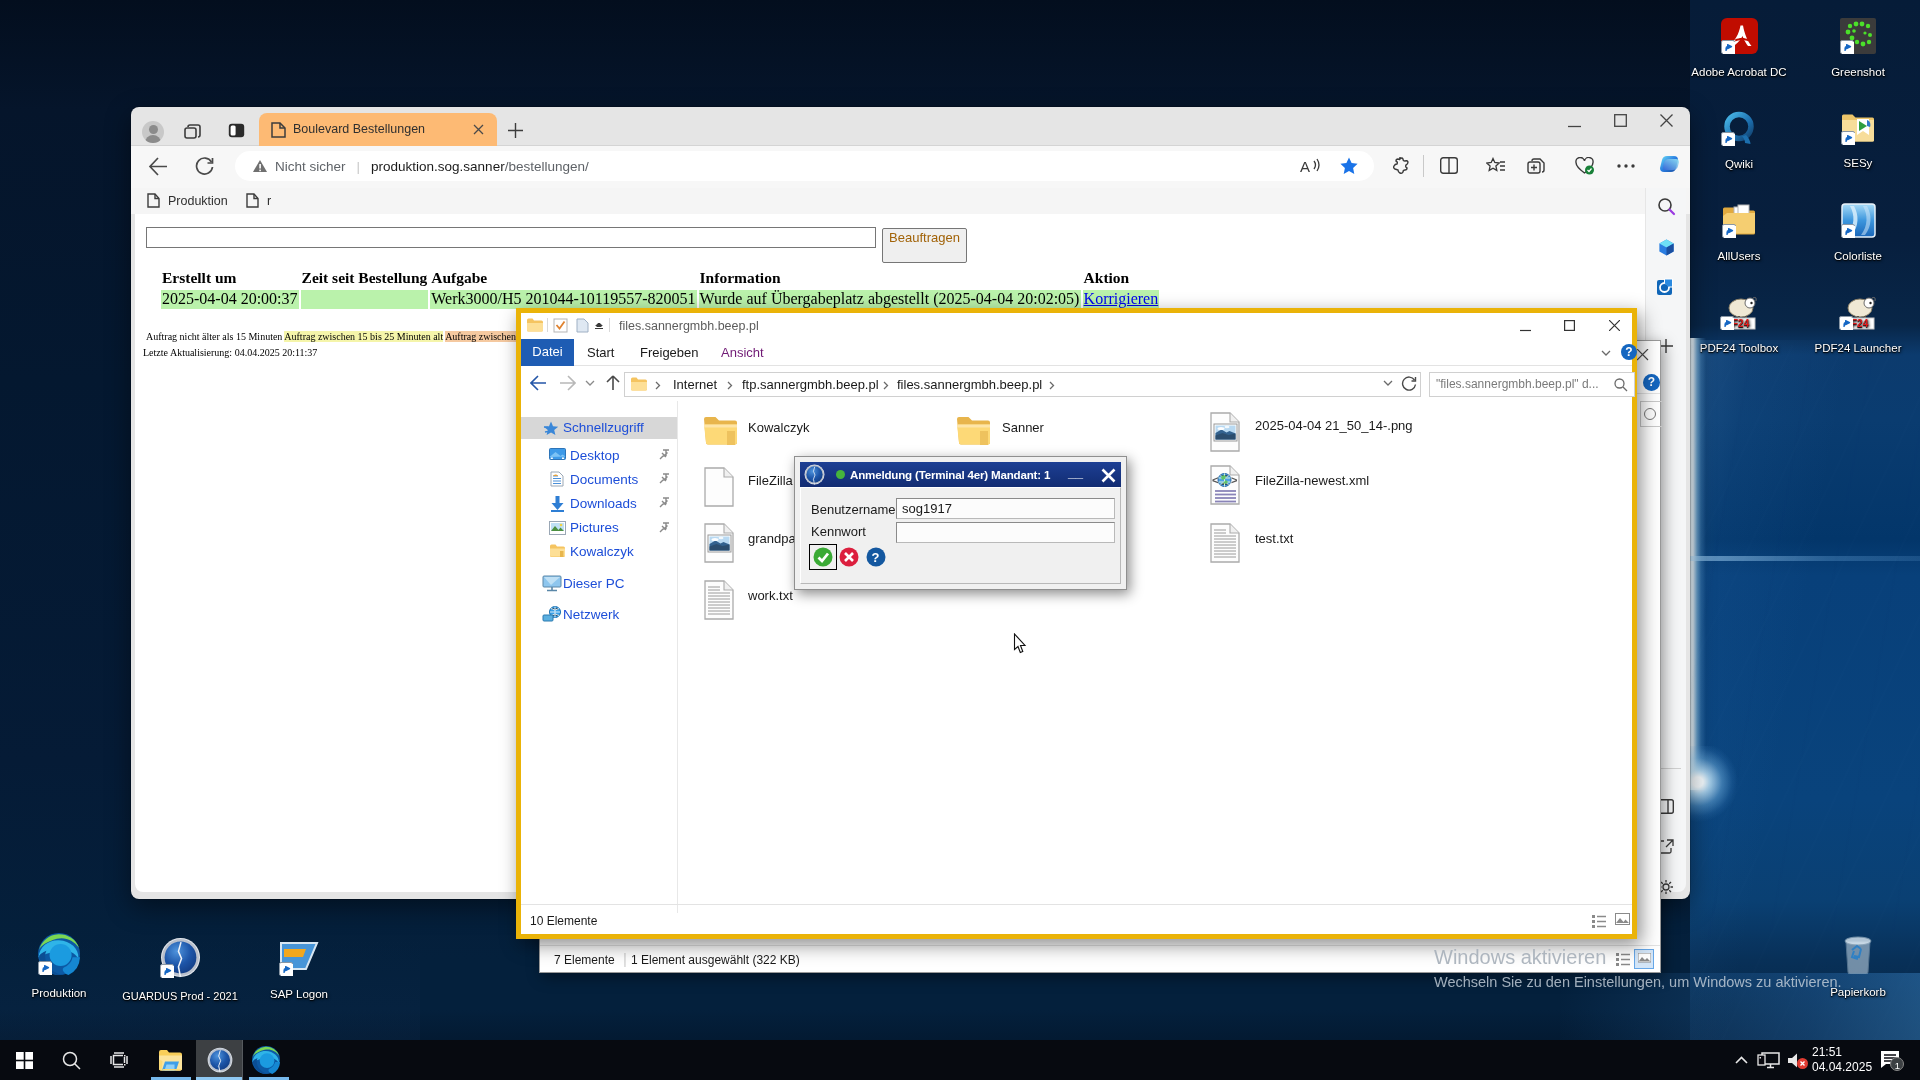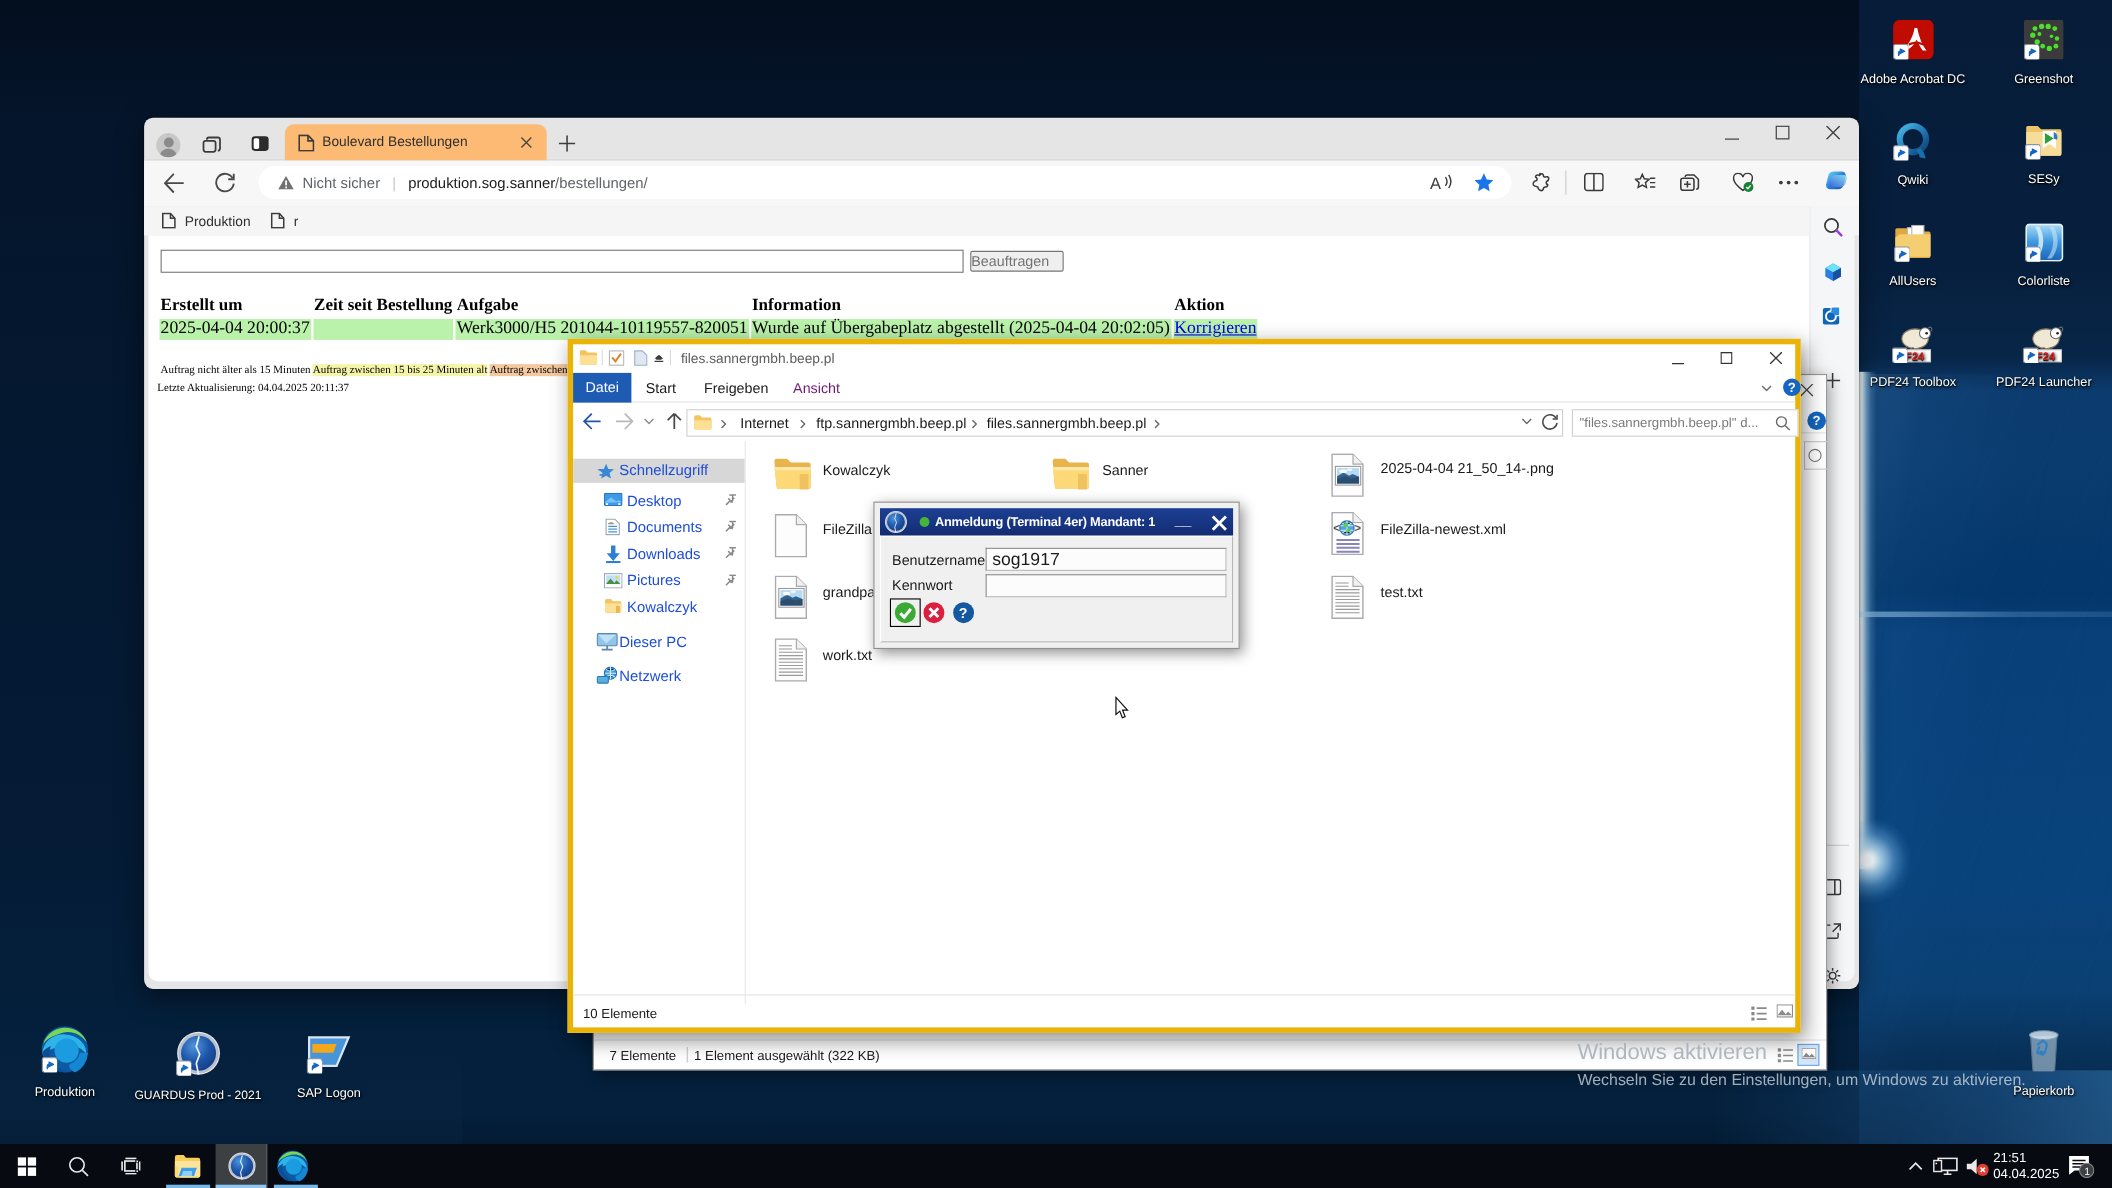--- a/index.html
+++ b/index.html
@@ -434,22 +434,22 @@
     <div class="abs" style="left:37px;top:6px;font-size:12.5px;color:#2f2f2f">Produktion</div>
     <svg class="abs" style="left:115px;top:5px" width="13" height="15">
         <path d="M1 1 h7 l4 4.5 v8.5 h-11z" stroke="#3c3c3c" stroke-width="1.4" fill="none"></path>
         <path d="M8 1 v4.5 h4" stroke="#3c3c3c" stroke-width="1.4" fill="none"></path>
       </svg>
     <div class="abs" style="left:136px;top:6px;font-size:12.5px;color:#2f2f2f">r</div>
   </div>
   <div id="econtent">
       <div id="wpage">
     <input class="abs" style="left: 11px; top: 13px; width: 730px; height: 21px; border: 1px solid rgb(118, 118, 118); font-size: 14px; padding: 0px 3px;" value="">
-    <div class="abs" style="left:747px;top:14px;width:85px;height:19px;background:#efefef;border:1px solid #767676;border-radius:2px;font-family:'Liberation Sans';font-size:13px;color:#737373;text-align:left;line-height:17px">Beauftragen</div>
-    <table id="wtable" class="abs serif" style="left:8px;top:52px;border-spacing:2px;border-collapse:separate">
+    <div class="abs" style="left:747px;top:14px;width:85px;height:35px;background:#efefef;border:1px solid #767676;border-radius:2px;font-family:'Liberation Sans';font-size:13px;color:#a16207;text-align:center;line-height:17px">Beauftragen</div>
+    <table id="wtable" class="abs serif" style="left:24px;top:52px;border-spacing:2px;border-collapse:separate">
       <tbody>
             <tr style="font-weight:bold">
               <td style="width:136px">Erstellt um</td>
               <td style="width:125px">Zeit seit Bestellung</td>
               <td style="width:261px">Aufgabe</td>
               <td style="width:382px">Information</td>
               <td style="width:75px">Aktion</td>
             </tr>
       <tr>
               <td class="cell-g">2025-04-04 20:00:37</td>
@@ -790,21 +790,21 @@
       </svg>
     <div class="abs" style="left:36px;top:8px;width:9px;height:9px;border-radius:50%;background:#46b43c"></div>
     <div class="abs" style="left:50px;top:6px;color:#fff;font-size:11.6px;font-weight:bold;white-space:nowrap;letter-spacing:-0.2px">Anmeldung (Terminal 4er) Mandant: 1</div>
     <div class="abs" style="left:268px;top:3px;color:#fff;font-size:13.5px;font-weight:bold">__</div>
     <svg class="abs" style="left:301px;top:6px" width="15" height="15">
         <path d="M1.5 1.5 L13.5 13.5 M13.5 1.5 L1.5 13.5" stroke="#fff" stroke-width="2.6"></path>
       </svg>
   </div>
   <div class="abs" style="left:5px;top:30px;right:5px;bottom:5px;border:1px solid #fff;border-right-color:#b8b8b8;border-bottom-color:#b8b8b8"></div>
   <div class="abs" style="left:16px;top:45px;font-size:13px;color:#1a1a1a">Benutzername</div>
-  <div class="abs" style="left:101px;top:41px;width:219px;height:21px;background:#fcfcfc;border:1px solid #b9b9b9;border-top-color:#8a8a8a;border-left-color:#8a8a8a;font-size:16px;color:#1a1a1a;padding:2px 0 0 5px">sog1917</div>
+  <div class="abs" style="left:101px;top:41px;width:219px;height:21px;background:#fcfcfc;border:1px solid #b9b9b9;border-top-color:#8a8a8a;border-left-color:#8a8a8a;font-size:13px;color:#1a1a1a;padding:2px 0 0 5px">sog1917</div>
   <div class="abs" style="left:16px;top:67px;font-size:13px;color:#1a1a1a">Kennwort</div>
   <div class="abs" style="left:101px;top:65px;width:219px;height:21px;background:#fcfcfc;border:1px solid #b9b9b9;border-top-color:#8a8a8a;border-left-color:#8a8a8a"></div>
   <div class="abs" style="left:14px;top:87px;width:28px;height:26px;border:1.5px solid #000;background:#f0f0f0">
     <svg style="margin:1.5px 0 0 2.5px" width="20" height="20">
         <circle cx="10" cy="10" r="9.5" fill="#3aaa35"></circle>
         <path d="M5.5 10.5 l3.5 3.5 6-7.5" stroke="#fff" stroke-width="2.8" fill="none"></path>
       </svg>
   </div>
   <svg class="abs" style="left:44px;top:90px" width="20" height="20">
       <circle cx="10" cy="10" r="9.5" fill="#dc1f3e"></circle>

